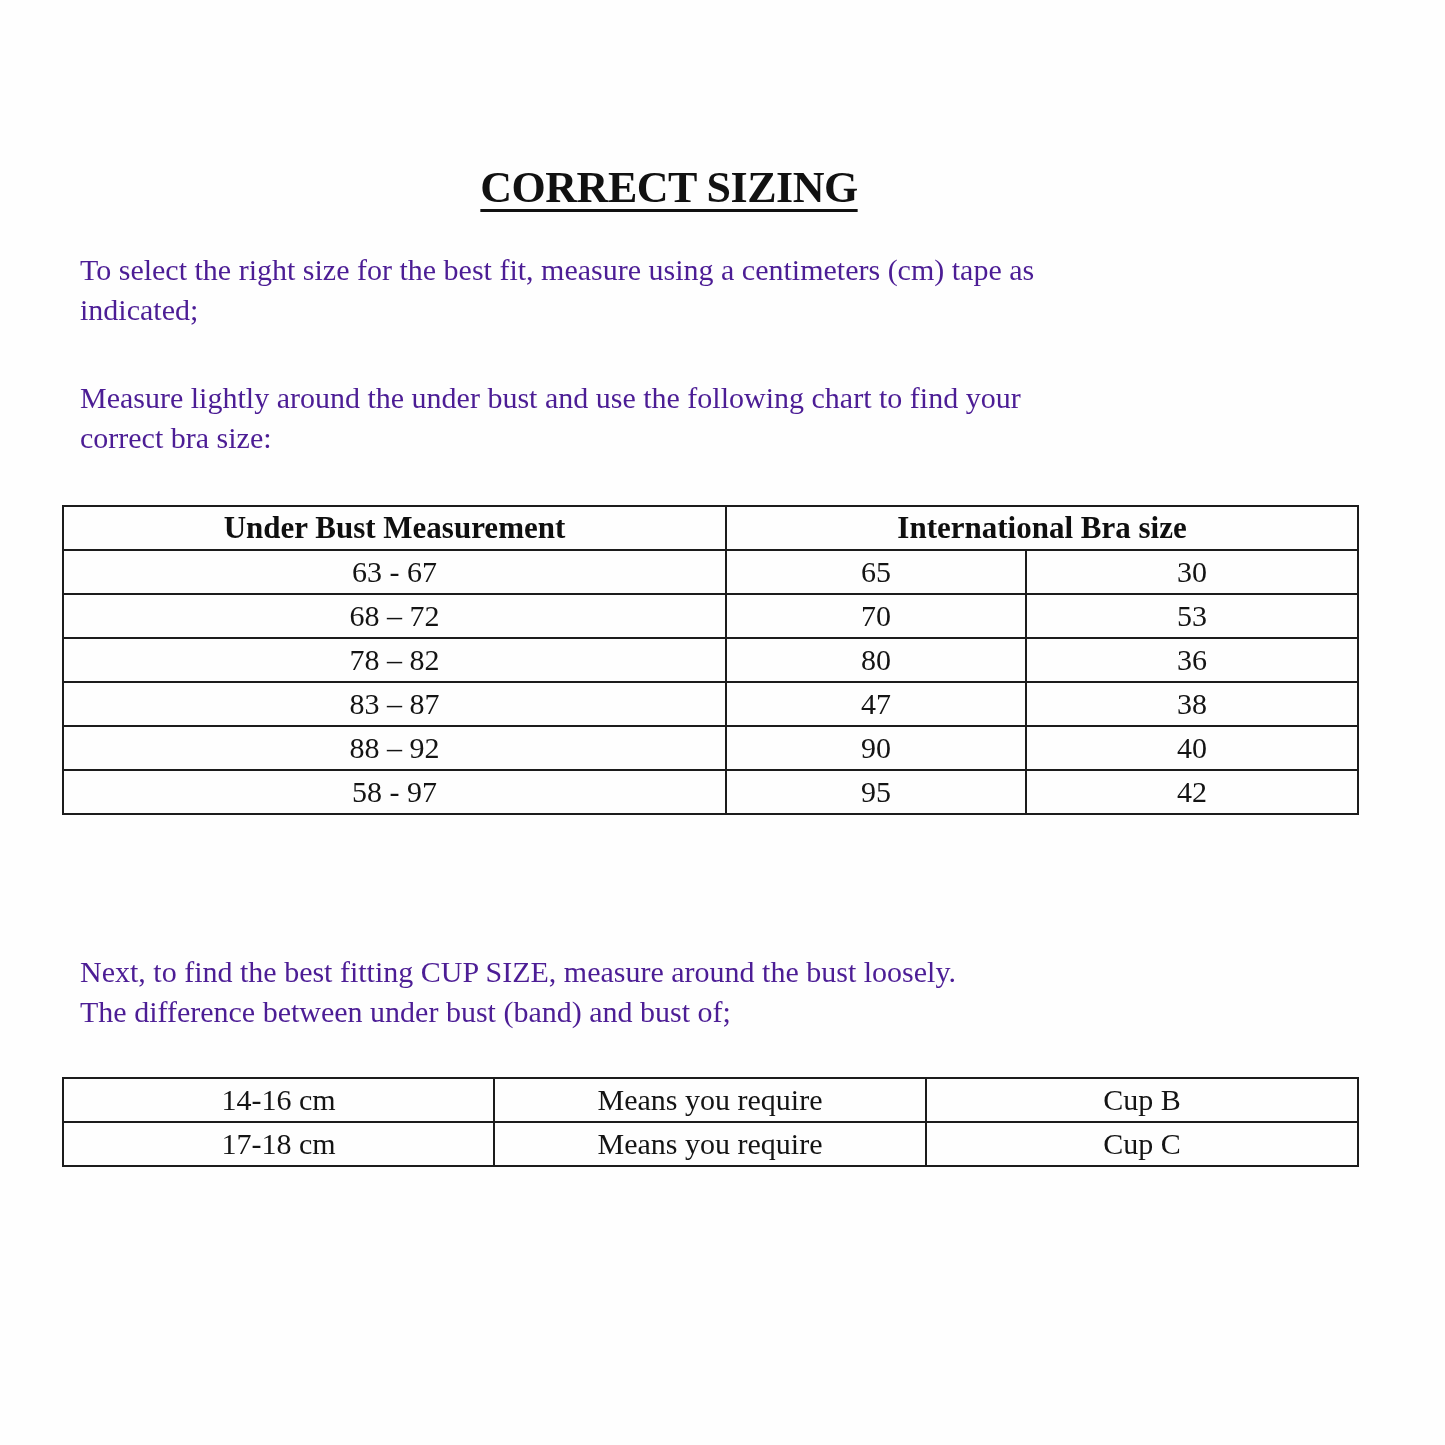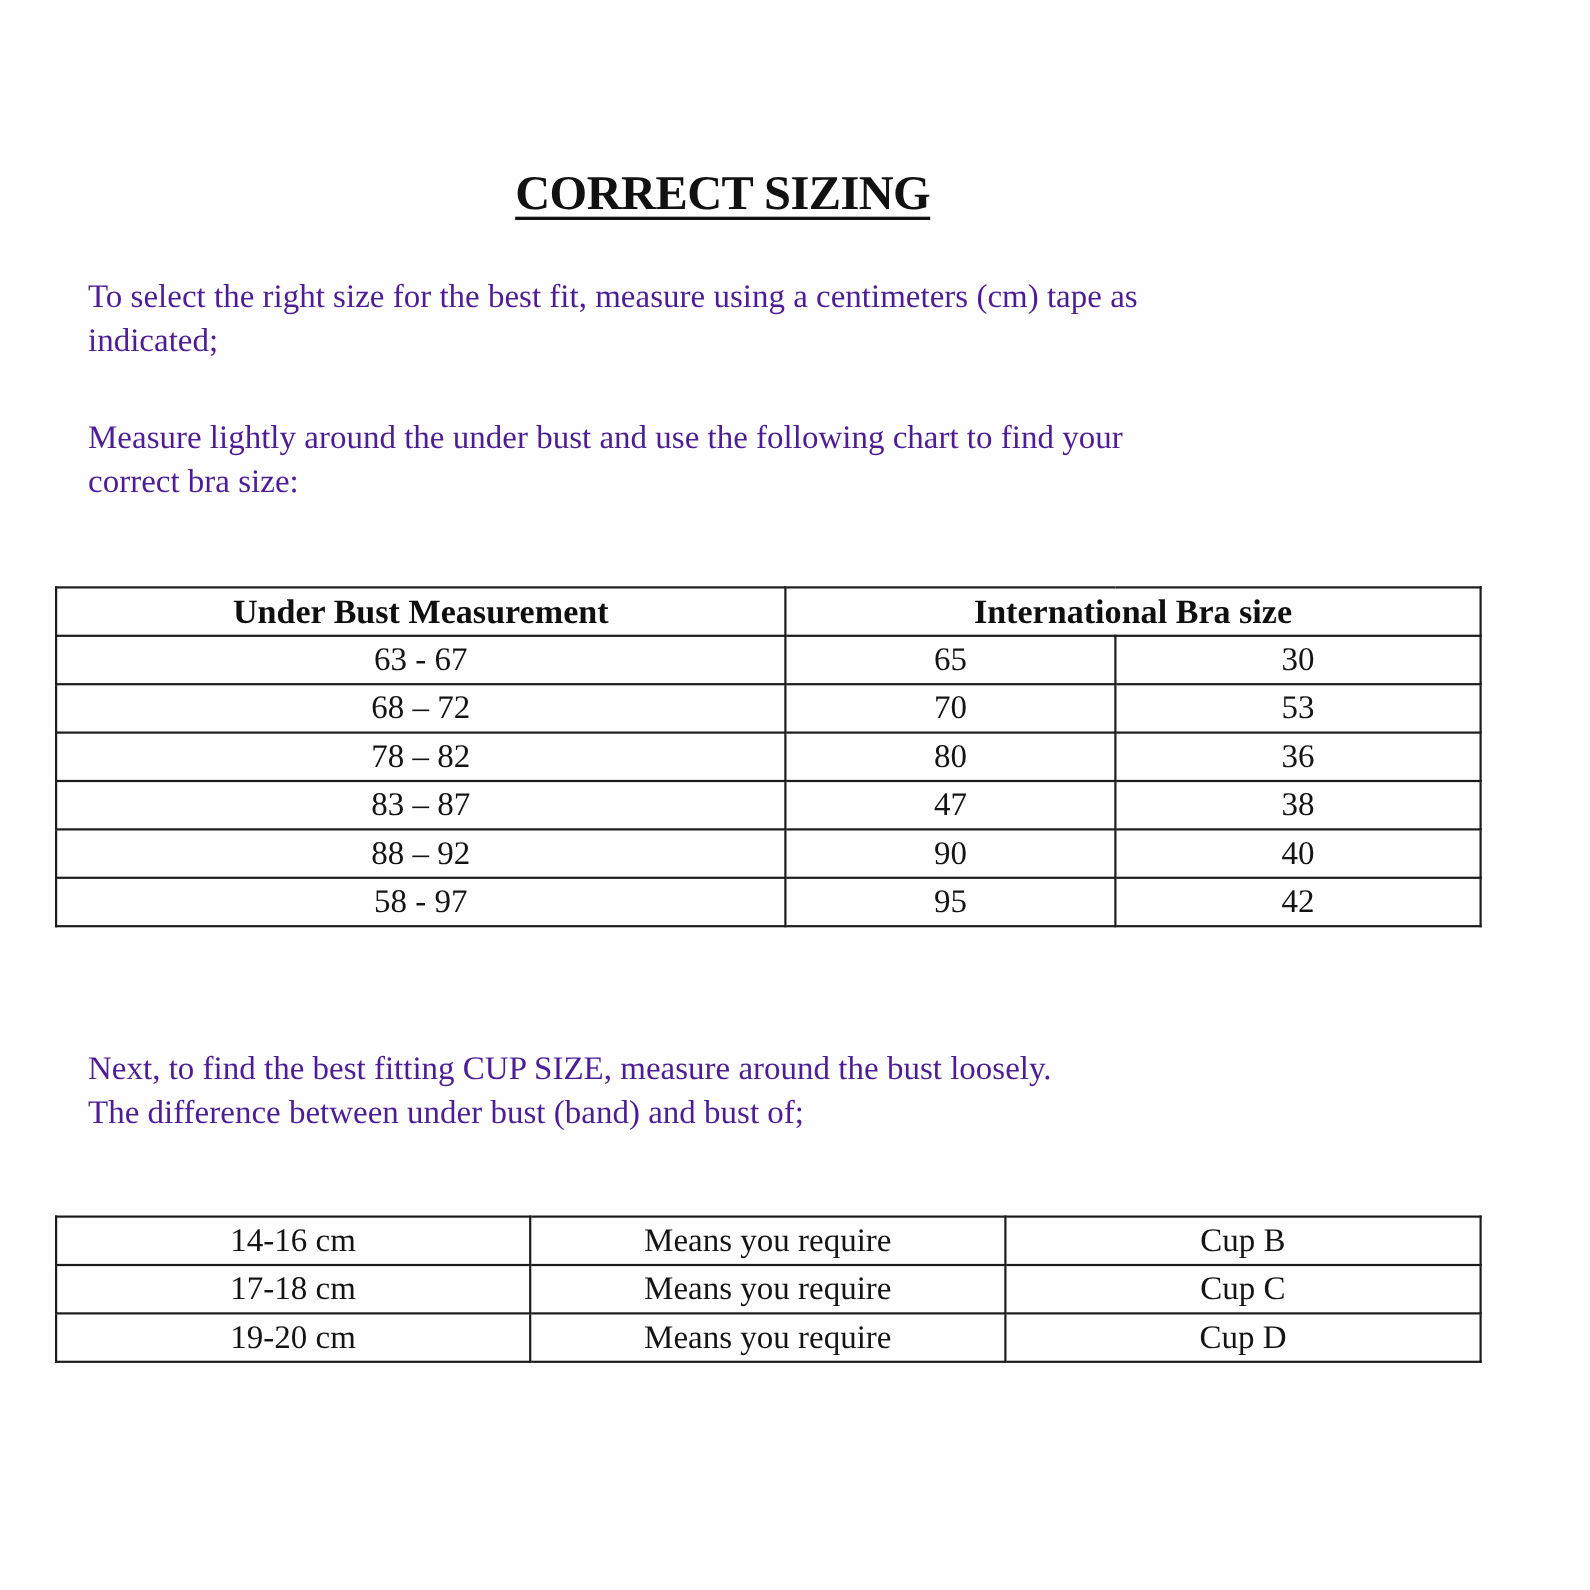--- a/index.html
+++ b/index.html
@@ -13,46 +13,45 @@
     width:1445px;
     height:1445px;
     background:#fefefe;
     overflow:hidden;
   }
   .title{
     position:absolute;
     top:146px;
     left:0;
     width:1306px;
-    margin:4px;
+    margin:16px;
     text-align:center;
     font-size:44px;
     font-weight:bold;
     letter-spacing:-0.5px;
     text-decoration:underline;
     text-decoration-thickness:3px;
     text-underline-offset:7px;
     color:#111;
   }
   .para{
     position:absolute;
     left:80px;
     font-size:30px;
     line-height:40px;
     color:#4c1d95;
   }
   .para div{white-space:nowrap;}
   table.doc-table{
     position:absolute;
-    left:50px;
+    left:62px;
     width:1295px;
     border-collapse:collapse;
     table-layout:fixed;
     background:transparent;
-    margin-top:28px;
   }
   table.doc-table td{
     border:2px solid #1c1c1c;
     height:42px;
     text-align:center;
     vertical-align:middle;
     font-size:30px;
     color:#141414;
     padding:0 6px;
     overflow:hidden;
@@ -144,21 +143,16 @@
         <tr>
       <td>14-16 cm</td>
       <td>Means you require</td>
       <td>Cup B</td>
     </tr>
     <tr>
       <td>17-18 cm</td>
       <td>Means you require</td>
       <td>Cup C</td>
     </tr>
-    <tr>
-      <td>19-20 cm</td>
-      <td>Means you require</td>
-      <td>Cup D</td>
-    </tr>
   </tbody>
     </table>
 
 </div>
 
 </body></html>

